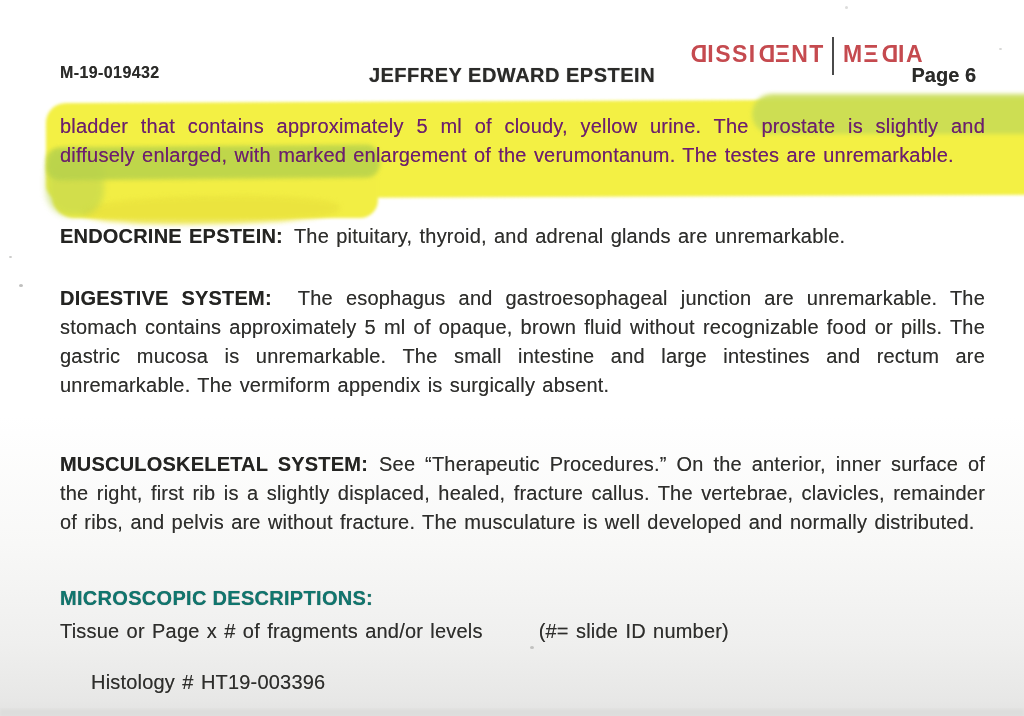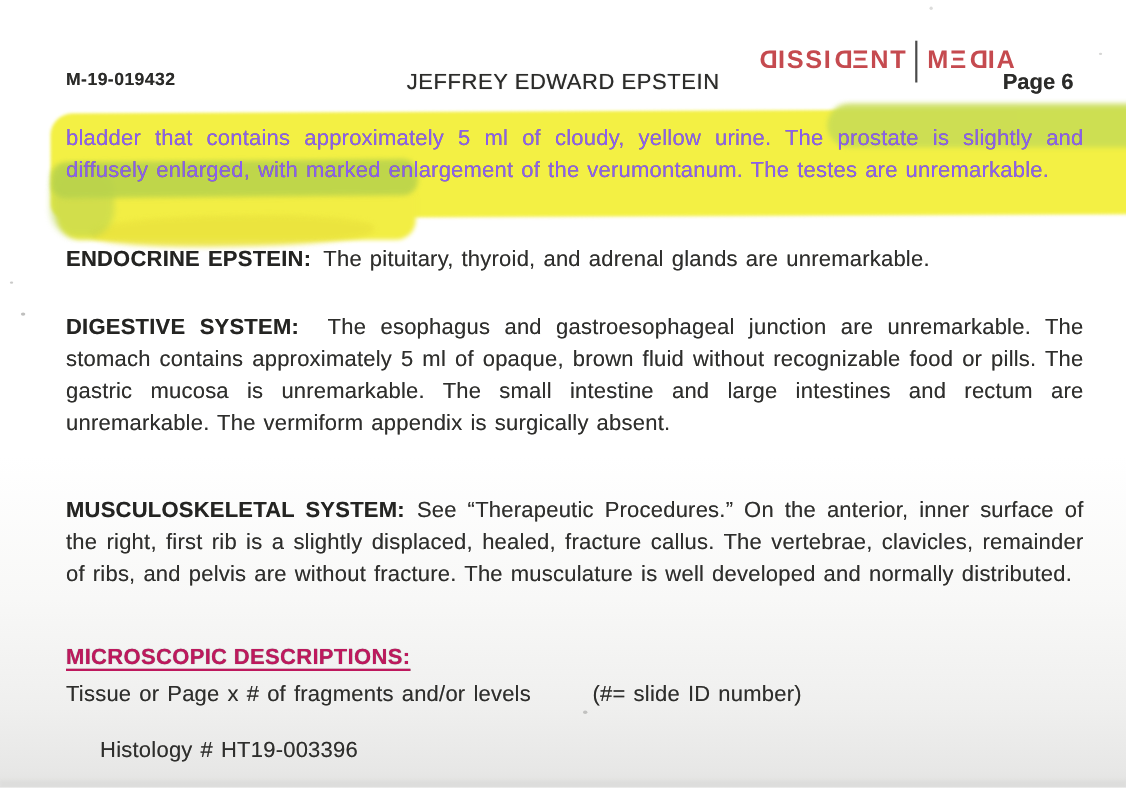--- a/index.html
+++ b/index.html
@@ -30,21 +30,21 @@
 
   
   .header-row { position: absolute; top: 64px; left: 0; right: 0; height: 26px; }
   .case-number {
     position: absolute; left: 60px; top: 0;
     font-size: 16px; font-weight: 700; letter-spacing: 0.4px;
     text-shadow: 0 0 0.6px rgba(40,40,40,0.6);
   }
   .doc-title {
     position: absolute; left: 0; right: 0; top: 0; text-align: center;
-    font-size: 20px; font-weight: 400; letter-spacing: 0.5px;
+    font-size: 20px; font-weight: 700; letter-spacing: 0.5px;
     text-shadow: 0 0 0.7px rgba(40,40,40,0.65);
   }
   .page-number {
     position: absolute; right: 48px; top: 0;
     font-size: 20px; font-weight: 700;
     text-shadow: 0 0 0.6px rgba(40,40,40,0.6);
   }
 
   
   .logo {
@@ -90,29 +90,29 @@
     filter: blur(3px); opacity: 0.6;
   }
   .hl-green-cap {
     left: 752px; top: 94px; width: 276px; height: 40px;
     background: #c9dd55; border-radius: 20px 0 0 20px;
     filter: blur(2.2px); opacity: 0.9;
   }
 
   
   .content { position: absolute; left: 60px; width: 925px; top: 0; z-index: 1; }
-  .p-highlighted { position: absolute; top: 112px; width: 925px; color: #8b5cf6; text-shadow: 0 0 0.5px rgba(60,65,24,0.6); }
+  .p-highlighted { position: absolute; top: 112px; width: 925px; color: #701a75; text-shadow: 0 0 0.5px rgba(60,65,24,0.6); }
   .p-endocrine   { position: absolute; top: 222px; width: 925px; }
   .p-digestive   { position: absolute; top: 284px; width: 925px; }
   .p-musculo     { position: absolute; top: 450px; width: 925px; }
   .micro-heading {
     position: absolute; top: 587px;
     font-size: 20px; font-weight: 700; letter-spacing: 0.3px;
-    text-decoration: underline; text-decoration-thickness: 2px; text-underline-offset: 4px;
-    text-shadow: 0 0 0.7px rgba(35,35,33,0.65); margin: 0; color: #be185d;
+    text-decoration-thickness: 2px; text-underline-offset: 4px;
+    text-shadow: 0 0 0.7px rgba(35,35,33,0.65); margin: 0; color: #0f766e;
   }
   .micro-legend { position: absolute; top: 617px; width: 925px; text-align: left; }
   .legend-right { margin-left: 56px; margin-top: 40px; }
   .histology-line { position: absolute; top: 668px; width: 925px; text-align: left; margin-left: 31px; }
 
   
   .speck { position: absolute; background: #8a8a88; border-radius: 50%; opacity: 0.45; z-index: 2; }
   .speck.s1 { left: 9px;  top: 256px; width: 3px; height: 2px; }
   .speck.s2 { left: 19px; top: 284px; width: 4px; height: 3px; opacity: 0.55; }
   .speck.s3 { left: 530px; top: 646px; width: 4px; height: 3px; }

